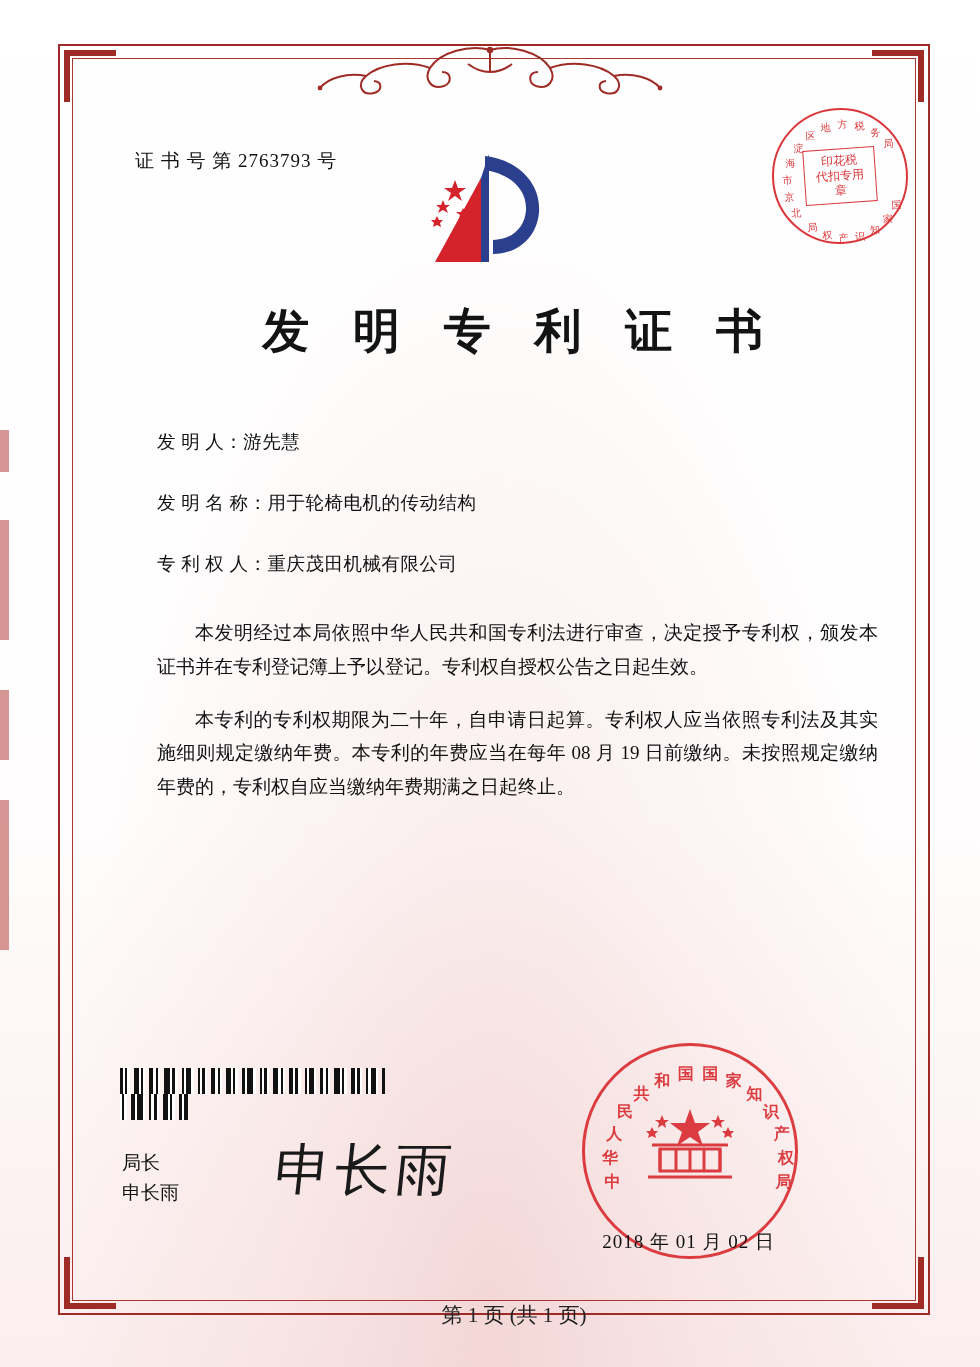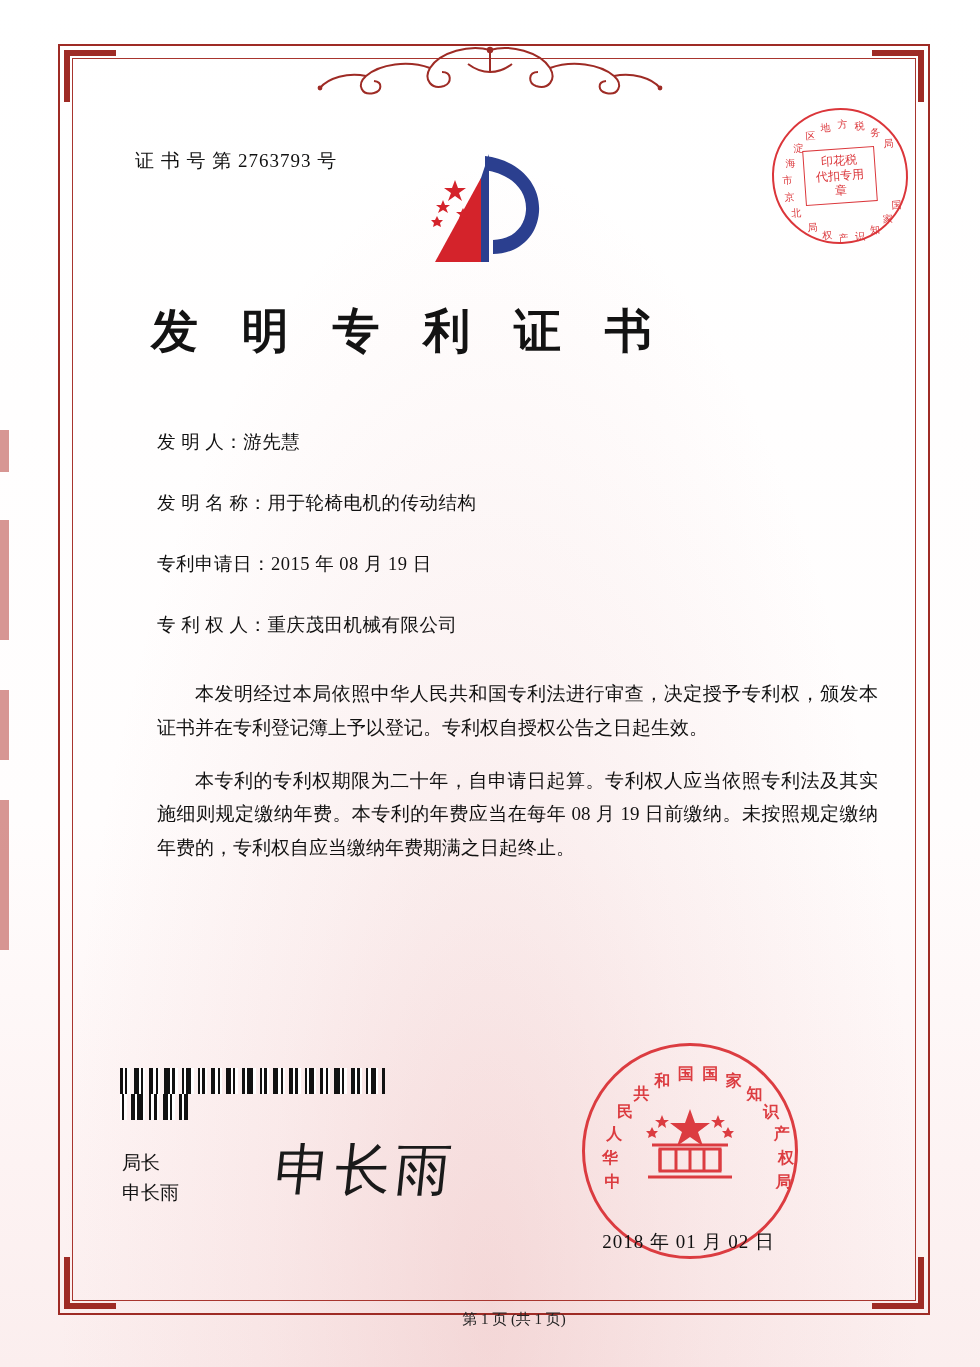--- a/index.html
+++ b/index.html
@@ -126,20 +126,21 @@
     transform: translate(-50%, -50%);
     border: 1.6px solid #d8252a;
     padding: 4px 6px;
     text-align: center;
     line-height: 1.25;
     font-size: 12px;
     width: 58px;
   }
 
   .title {
+    text-align: center;
     font-size: 47px;
     letter-spacing: 16px;
     font-weight: bold;
     margin-top: 170px;
     color: #131313;
     text-indent: 16px;
     font-family: "Liberation Serif", "DejaVu Serif", serif;
   }
 
   .fields {
@@ -241,21 +242,21 @@
     color: #111;
     letter-spacing: 1px;
   }
 
   .footer {
     position: absolute;
     left: 0;
     right: 0;
     bottom: 38px;
     text-align: center;
-    font-size: 15px;
+    font-size: 21px;
     color: #222;
     margin-left: 48px;
   }
 </style>
 </head>
 <body>
 
 <div class="page">
 
   <div class="edge-mark" style="top:430px;height:42px;"></div>
@@ -333,23 +334,20 @@
 
   <div class="content" style="top:300px;">
     <div class="title" style="margin-top:0;">发 明 专 利 证 书</div>
 
     <div class="fields">
       <div class="field">
         <span class="label">发 明 人：</span><span>游先慧</span>
       </div>
       <div class="field">
         <span class="label">发 明 名 称：</span><span>用于轮椅电机的传动结构</span>
-      </div>
-      <div class="field">
-        <span class="label">专利申请日：</span><span>2015 年 08 月 19 日</span>
       </div>
       <div class="field">
         <span class="label">专 利 权 人：</span><span>重庆茂田机械有限公司</span>
       </div>
     </div>
 
     <div class="paras">
       <p class="para">本发明经过本局依照中华人民共和国专利法进行审查，决定授予专利权，颁发本证书并在专利登记簿上予以登记。专利权自授权公告之日起生效。</p>
       <p class="para">本专利的专利权期限为二十年，自申请日起算。专利权人应当依照专利法及其实施细则规定缴纳年费。本专利的年费应当在每年 08 月 19 日前缴纳。未按照规定缴纳年费的，专利权自应当缴纳年费期满之日起终止。</p>
     </div>

